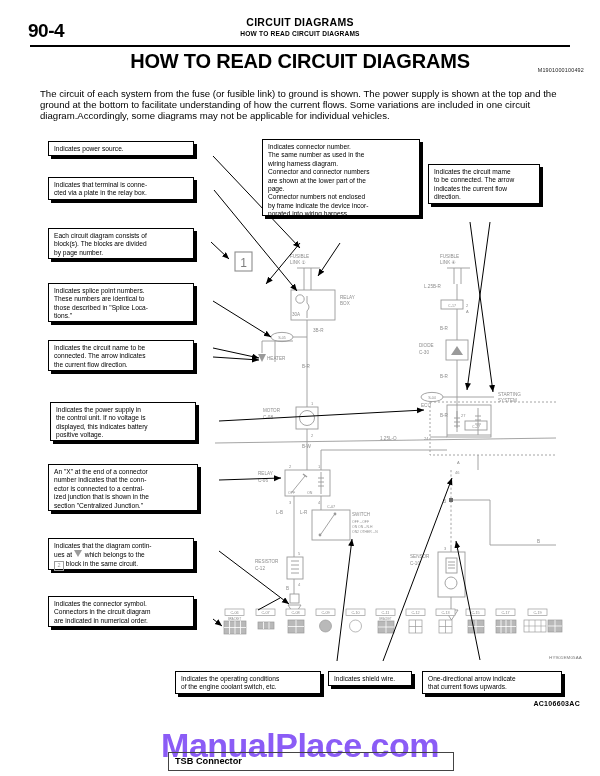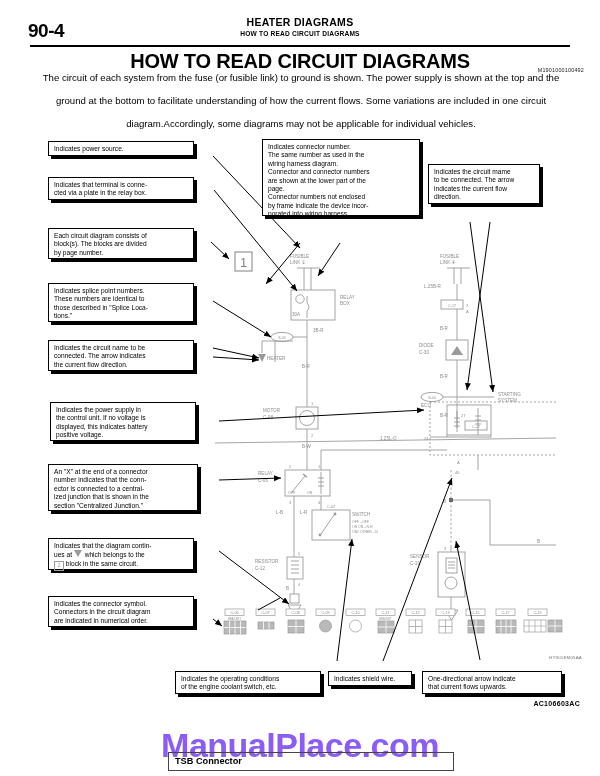--- a/index.html
+++ b/index.html
@@ -69,25 +69,25 @@
     position: absolute;
     right: 16px; top: 67px;
     font-size: 5.4px;
     letter-spacing: 0.2px;
     color: #222;
   }
 
   
   #intro-paragraph {
     position: absolute;
-    left: 40px; top: 66px;
+    left: 40px; top: 88px;
     width: 522px;
     font-size: 9.6px;
-    line-height: 23px;
-    text-align: center;
+    line-height: 11px;
+    text-align: left;
   }
 
   
   .callout {
     position: absolute;
     background: #ffffff;
     border: 1.4px solid #000000;
     box-shadow: 3px 3px 0 0 #000000;
     font-size: 6.6px;
     line-height: 8.4px;
@@ -188,21 +188,21 @@
     letter-spacing: 0.3px;
     z-index: 7;
   }
 </style>
 </head>
 <body>
 
 <div id="page-header">
   <div id="page-number">90-4</div>
   <div id="header-title-block">
-    <div id="header-main-title">HEATER DIAGRAMS</div>
+    <div id="header-main-title">CIRCUIT DIAGRAMS</div>
     <div id="header-sub-title">HOW TO READ CIRCUIT DIAGRAMS</div>
   </div>
   <div id="header-rule"></div>
 </div>
 
 <div id="section-title">HOW TO READ CIRCUIT DIAGRAMS</div>
 <div id="doc-code">M1901000100492</div>
 <div id="intro-paragraph">The circuit of each system from the fuse (or fusible link) to ground is shown. The power supply is shown at the top and the ground at the bottom to facilitate understanding of how the current flows. Some variations are included in one circuit diagram.Accordingly, some diagrams may not be applicable for individual vehicles.</div>
 
 <svg id="circuit-layer" viewBox="0 0 600 776">

